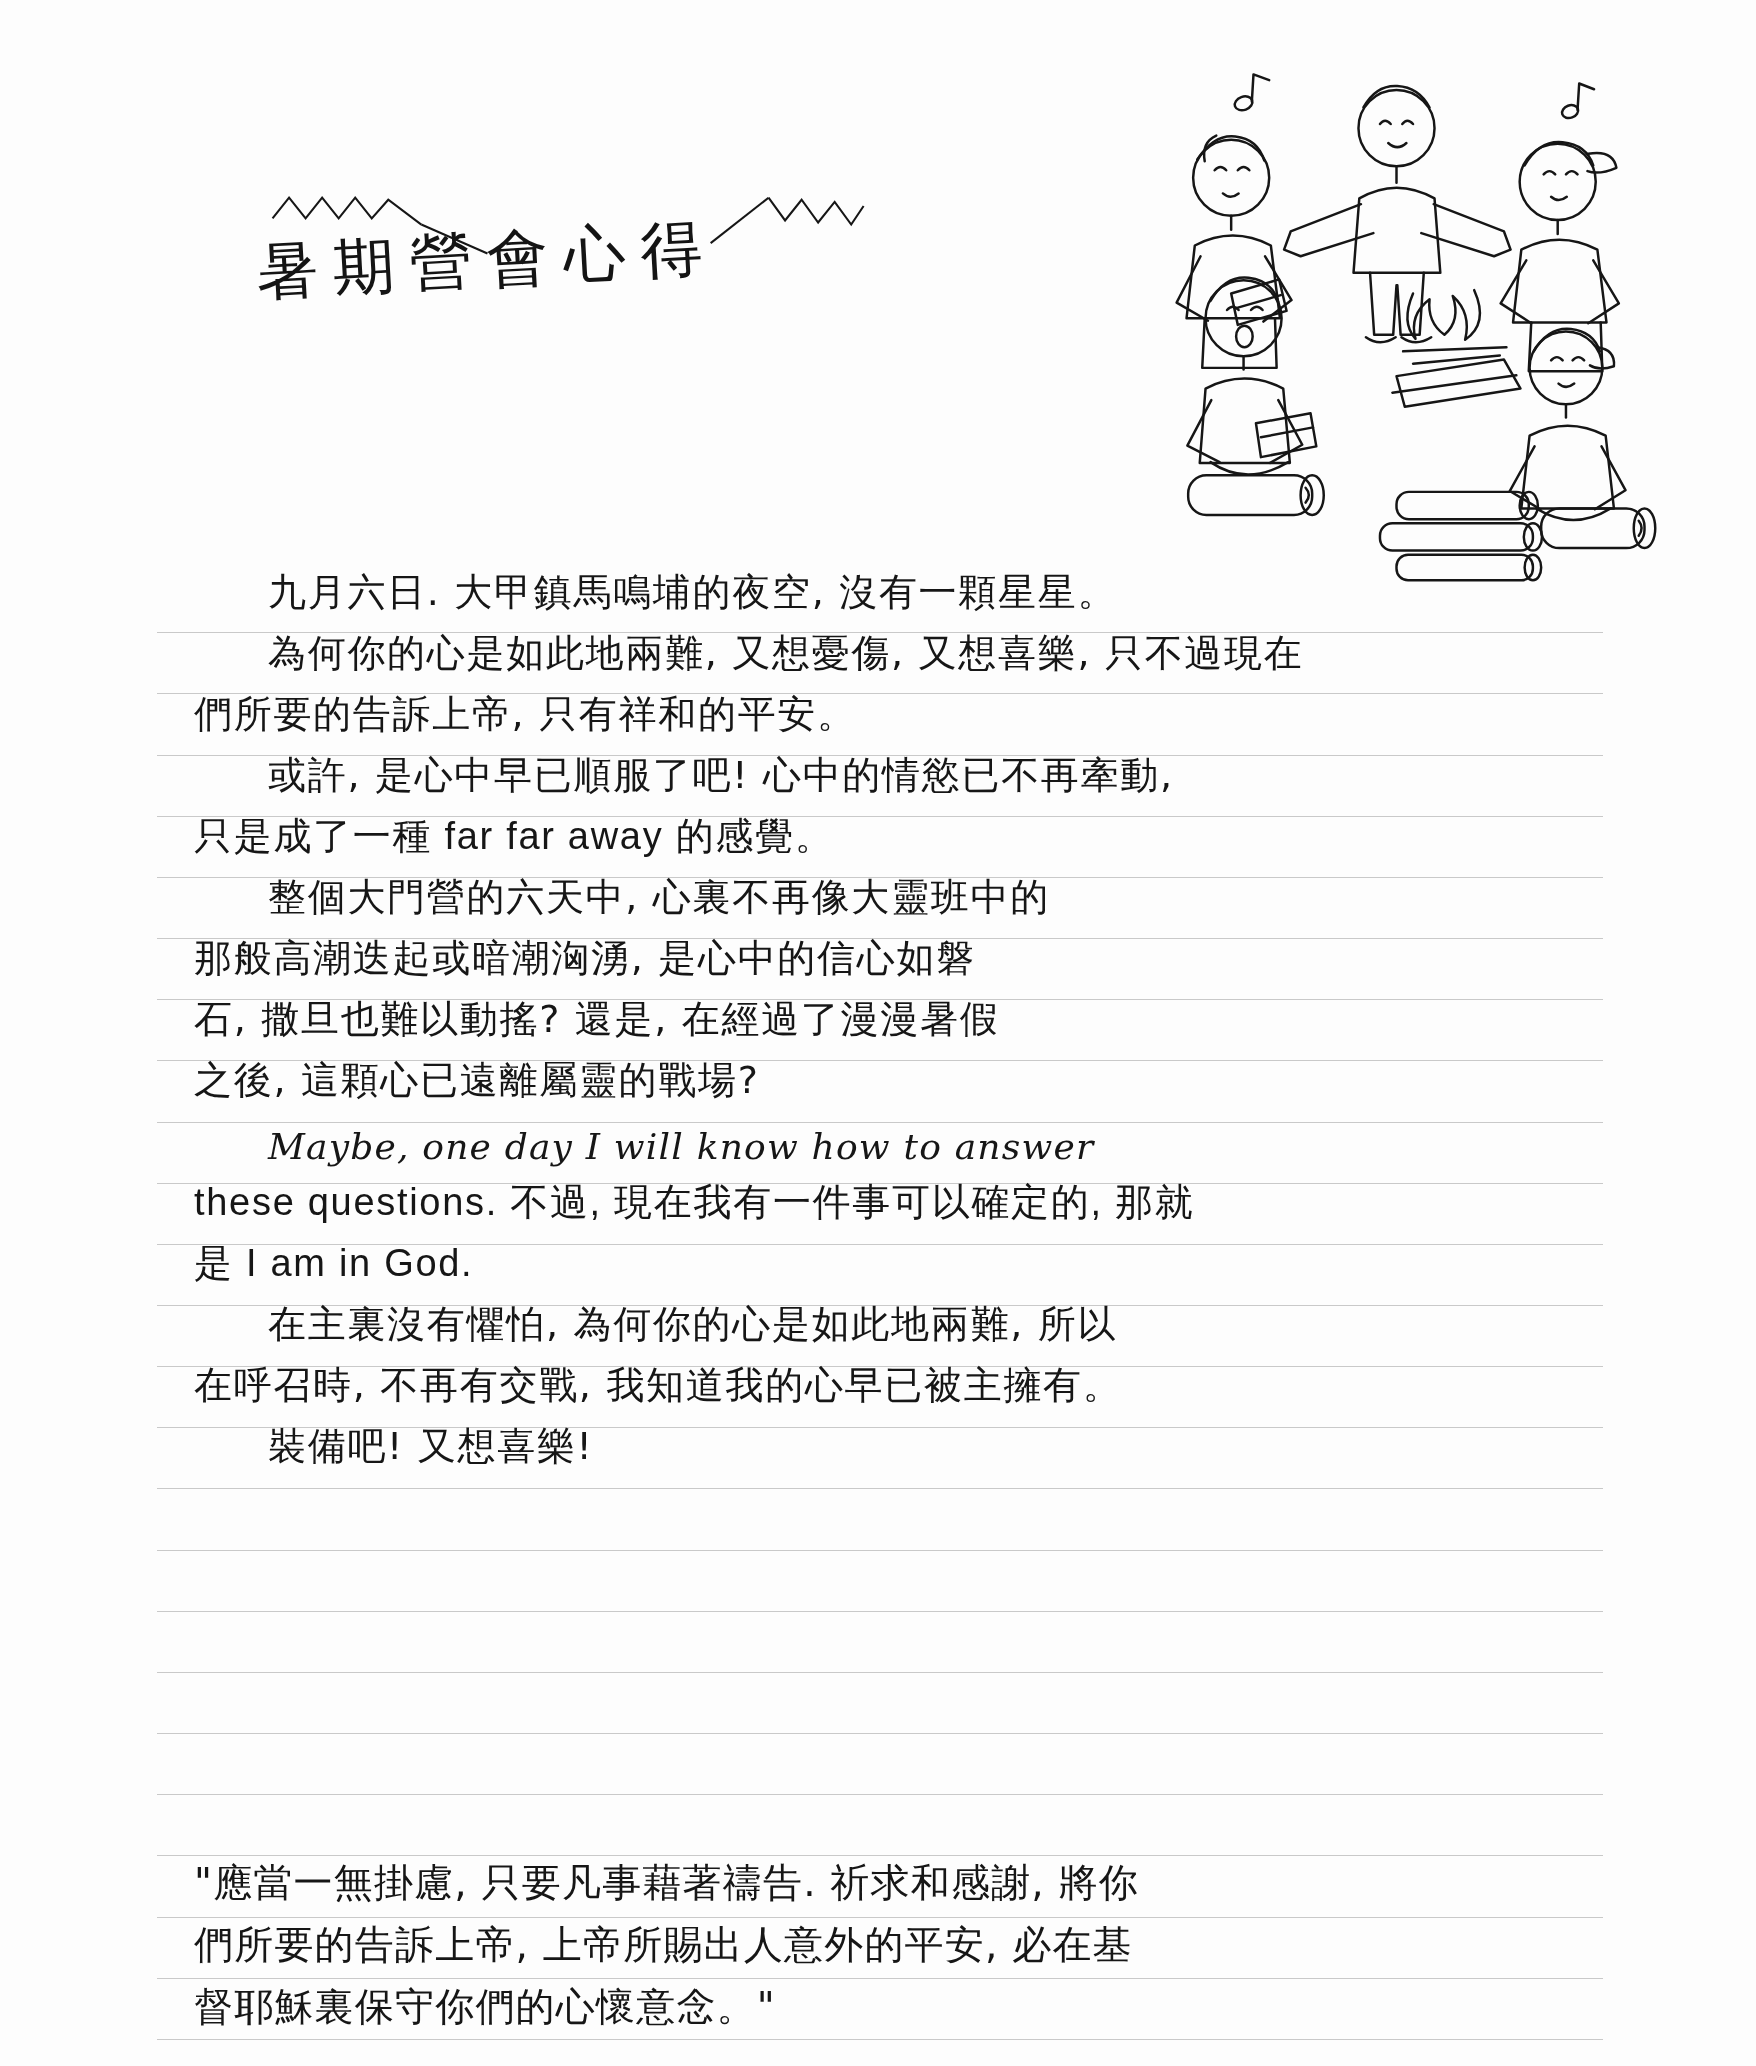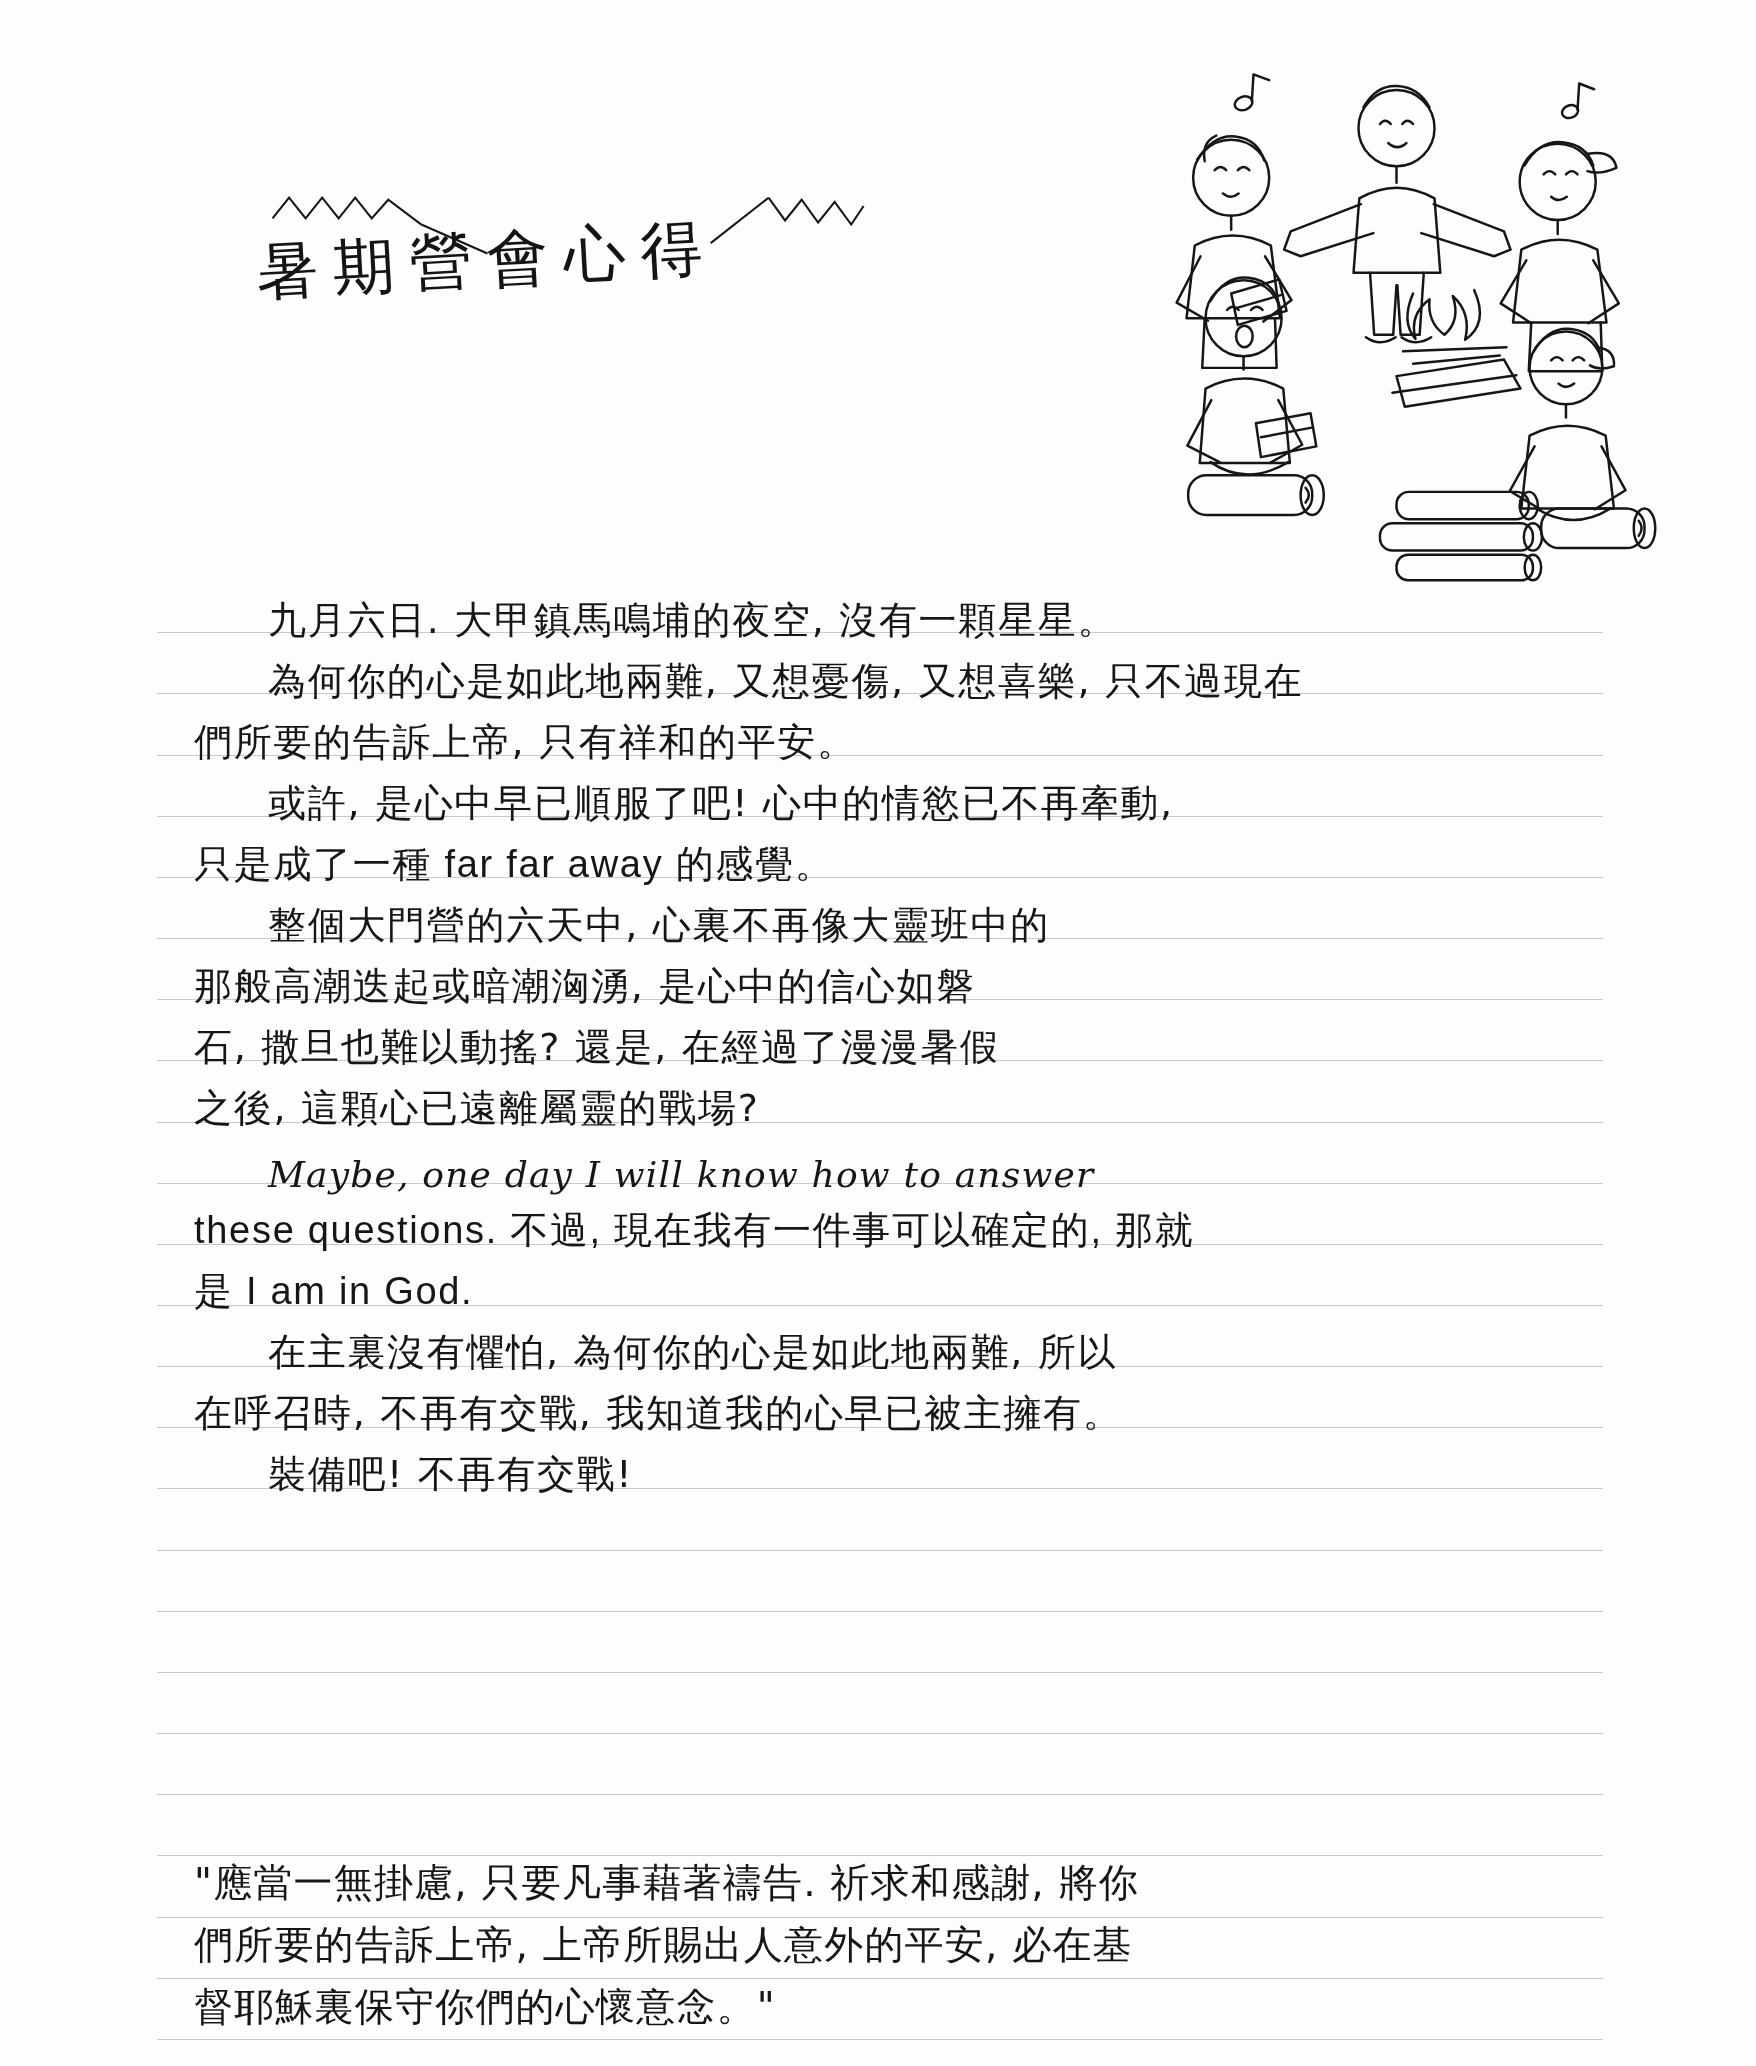--- a/index.html
+++ b/index.html
@@ -65,21 +65,21 @@
     left: 1107px;
     top: 62px;
     width: 579px;
     height: 558px;
   }
 
   
   .body-text {
     position: absolute;
     left: 194px;
-    top: 591px;
+    top: 563px;
     width: 1405px;
   }
   .line {
     position: relative;
     height: 61px;
     font-family: "DejaVu Sans", sans-serif;
     font-size: 38px;
     color: #161616;
     white-space: nowrap;
     letter-spacing: 1.7px;
@@ -296,21 +296,21 @@
     <div class="line">石, 撒旦也難以動搖? 還是, 在經過了漫漫暑假</div>
     <div class="line">之後, 這顆心已遠離屬靈的戰場?</div>
 
     <div class="line indent latin">Maybe, one day I will know how to answer</div>
     <div class="line mixed">these questions. 不過, 現在我有一件事可以確定的, 那就</div>
     <div class="line mixed">是 I am in God.</div>
 
     <div class="line indent">在主裏沒有懼怕, 為何你的心是如此地兩難, 所以</div>
     <div class="line">在呼召時, 不再有交戰, 我知道我的心早已被主擁有。</div>
 
-    <div class="line indent">裝備吧! 不再有交戰!</div>
+    <div class="line indent">裝備吧! 又想喜樂!</div>
   </div>
 
   <div class="quote-block">
     <div class="quote-line">"應當一無掛慮, 只要凡事藉著禱告. 祈求和感謝, 將你</div>
     <div class="quote-line">們所要的告訴上帝, 上帝所賜出人意外的平安, 必在基</div>
     <div class="quote-line">督耶穌裏保守你們的心懷意念。"</div>
   </div>
 
 </div>
 

